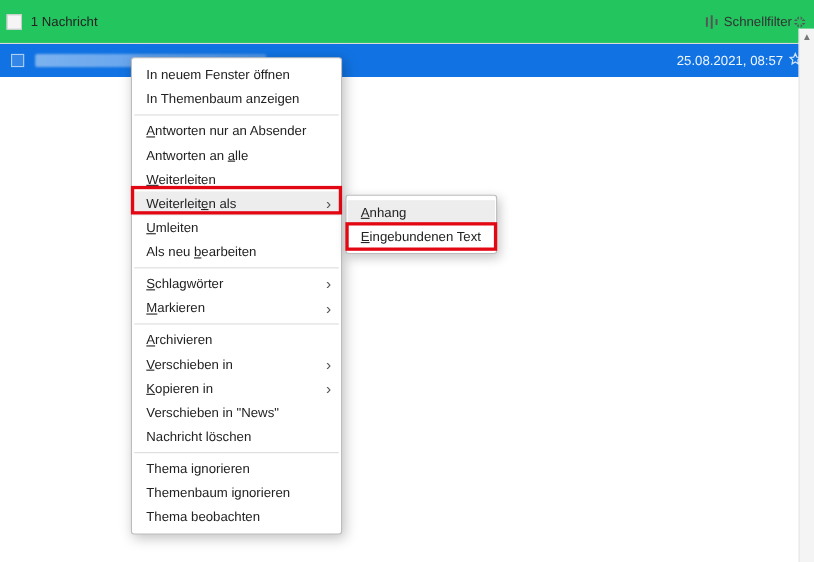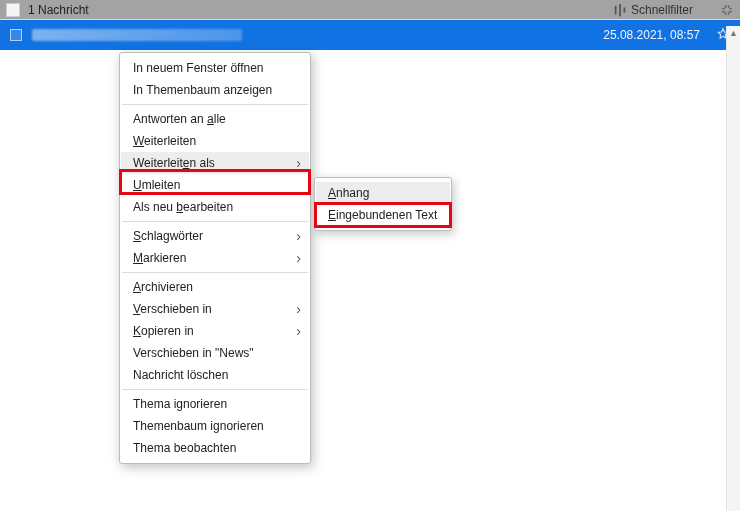--- a/index.html
+++ b/index.html
@@ -7,37 +7,37 @@
     font-family: -apple-system, BlinkMacSystemFont, "Segoe UI", Arial, sans-serif;
     font-size: 12px;
     background: #fff;
     width: 740px;
     height: 511px;
     overflow: hidden;
     position: relative;
     color: #222;
   }
   .toolbar {
-    height: 20px;
+    height: 40px;
     border-bottom: 1px solid #d9d9d9;
     display: flex;
     align-items: center;
     padding: 0 6px;
-    background: #a3a3a3;
+    background: #22c55e;
   }
   .toolbar .thread-icon {
     width: 14px; height: 14px;
     border: 1px solid #ccc;
     margin-right: 8px;
     background: #f5f5f5;
   }
   .toolbar .count { color: #222; }
   .toolbar .spacer { flex: 1; }
   .toolbar .filters-icon { margin-right: 4px; color: #555; }
-  .toolbar .schnellfilter { margin-right: 27px; color: #333; }
+  .toolbar .schnellfilter { margin-right: 0; color: #333; }
   .toolbar .junk-icon { color: #555; }
   .toolbar svg { display: block; }
 
   .message-row {
     height: 30px;
     background: #1173e3;
     color: #fff;
     display: flex;
     align-items: center;
     padding: 0 10px;
@@ -52,21 +52,21 @@
   .message-row .subject-blur {
     height: 12px; width: 210px;
     background: linear-gradient(90deg, rgba(255,255,255,0.45), rgba(255,255,255,0.25));
     filter: blur(1px);
     border-radius: 2px;
   }
   .message-row .ts {
     margin-left: auto;
     font-size: 12px;
     color: #eef5ff;
-    margin-right: 16px;
+    margin-right: 4px;
   }
   .message-row .star-icon { color: #cfe2fb; }
   .scroll-gutter {
     position: absolute;
     right: 0; top: 26px; bottom: 0;
     width: 14px;
     background: #f4f4f4;
     border-left: 1px solid #e5e5e5;
   }
   .scroll-arrow {
@@ -181,20 +181,23 @@
 
 <div class="context-menu" id="ctx">
     <div class="menu-item">
       <span class="lbl">In neuem Fenster öffnen</span>
     </div>
     <div class="menu-item">
       <span class="lbl">In Themenbaum anzeigen</span>
     </div>
     <div class="menu-sep"></div>
     <div class="menu-item">
+      <span class="lbl"><span><u>A</u>ntworten nur an Absender</span></span>
+    </div>
+    <div class="menu-item">
       <span class="lbl"><span>Antworten an <u>a</u>lle</span></span>
     </div>
     <div class="menu-item">
       <span class="lbl"><span><u>W</u>eiterleiten</span></span>
     </div>
     <div class="menu-item has-sub hovered">
       <span class="lbl"><span>Weiterleit<u>e</u>n als</span></span>
     </div>
     <div class="menu-item">
       <span class="lbl"><span><u>U</u>mleiten</span></span>

